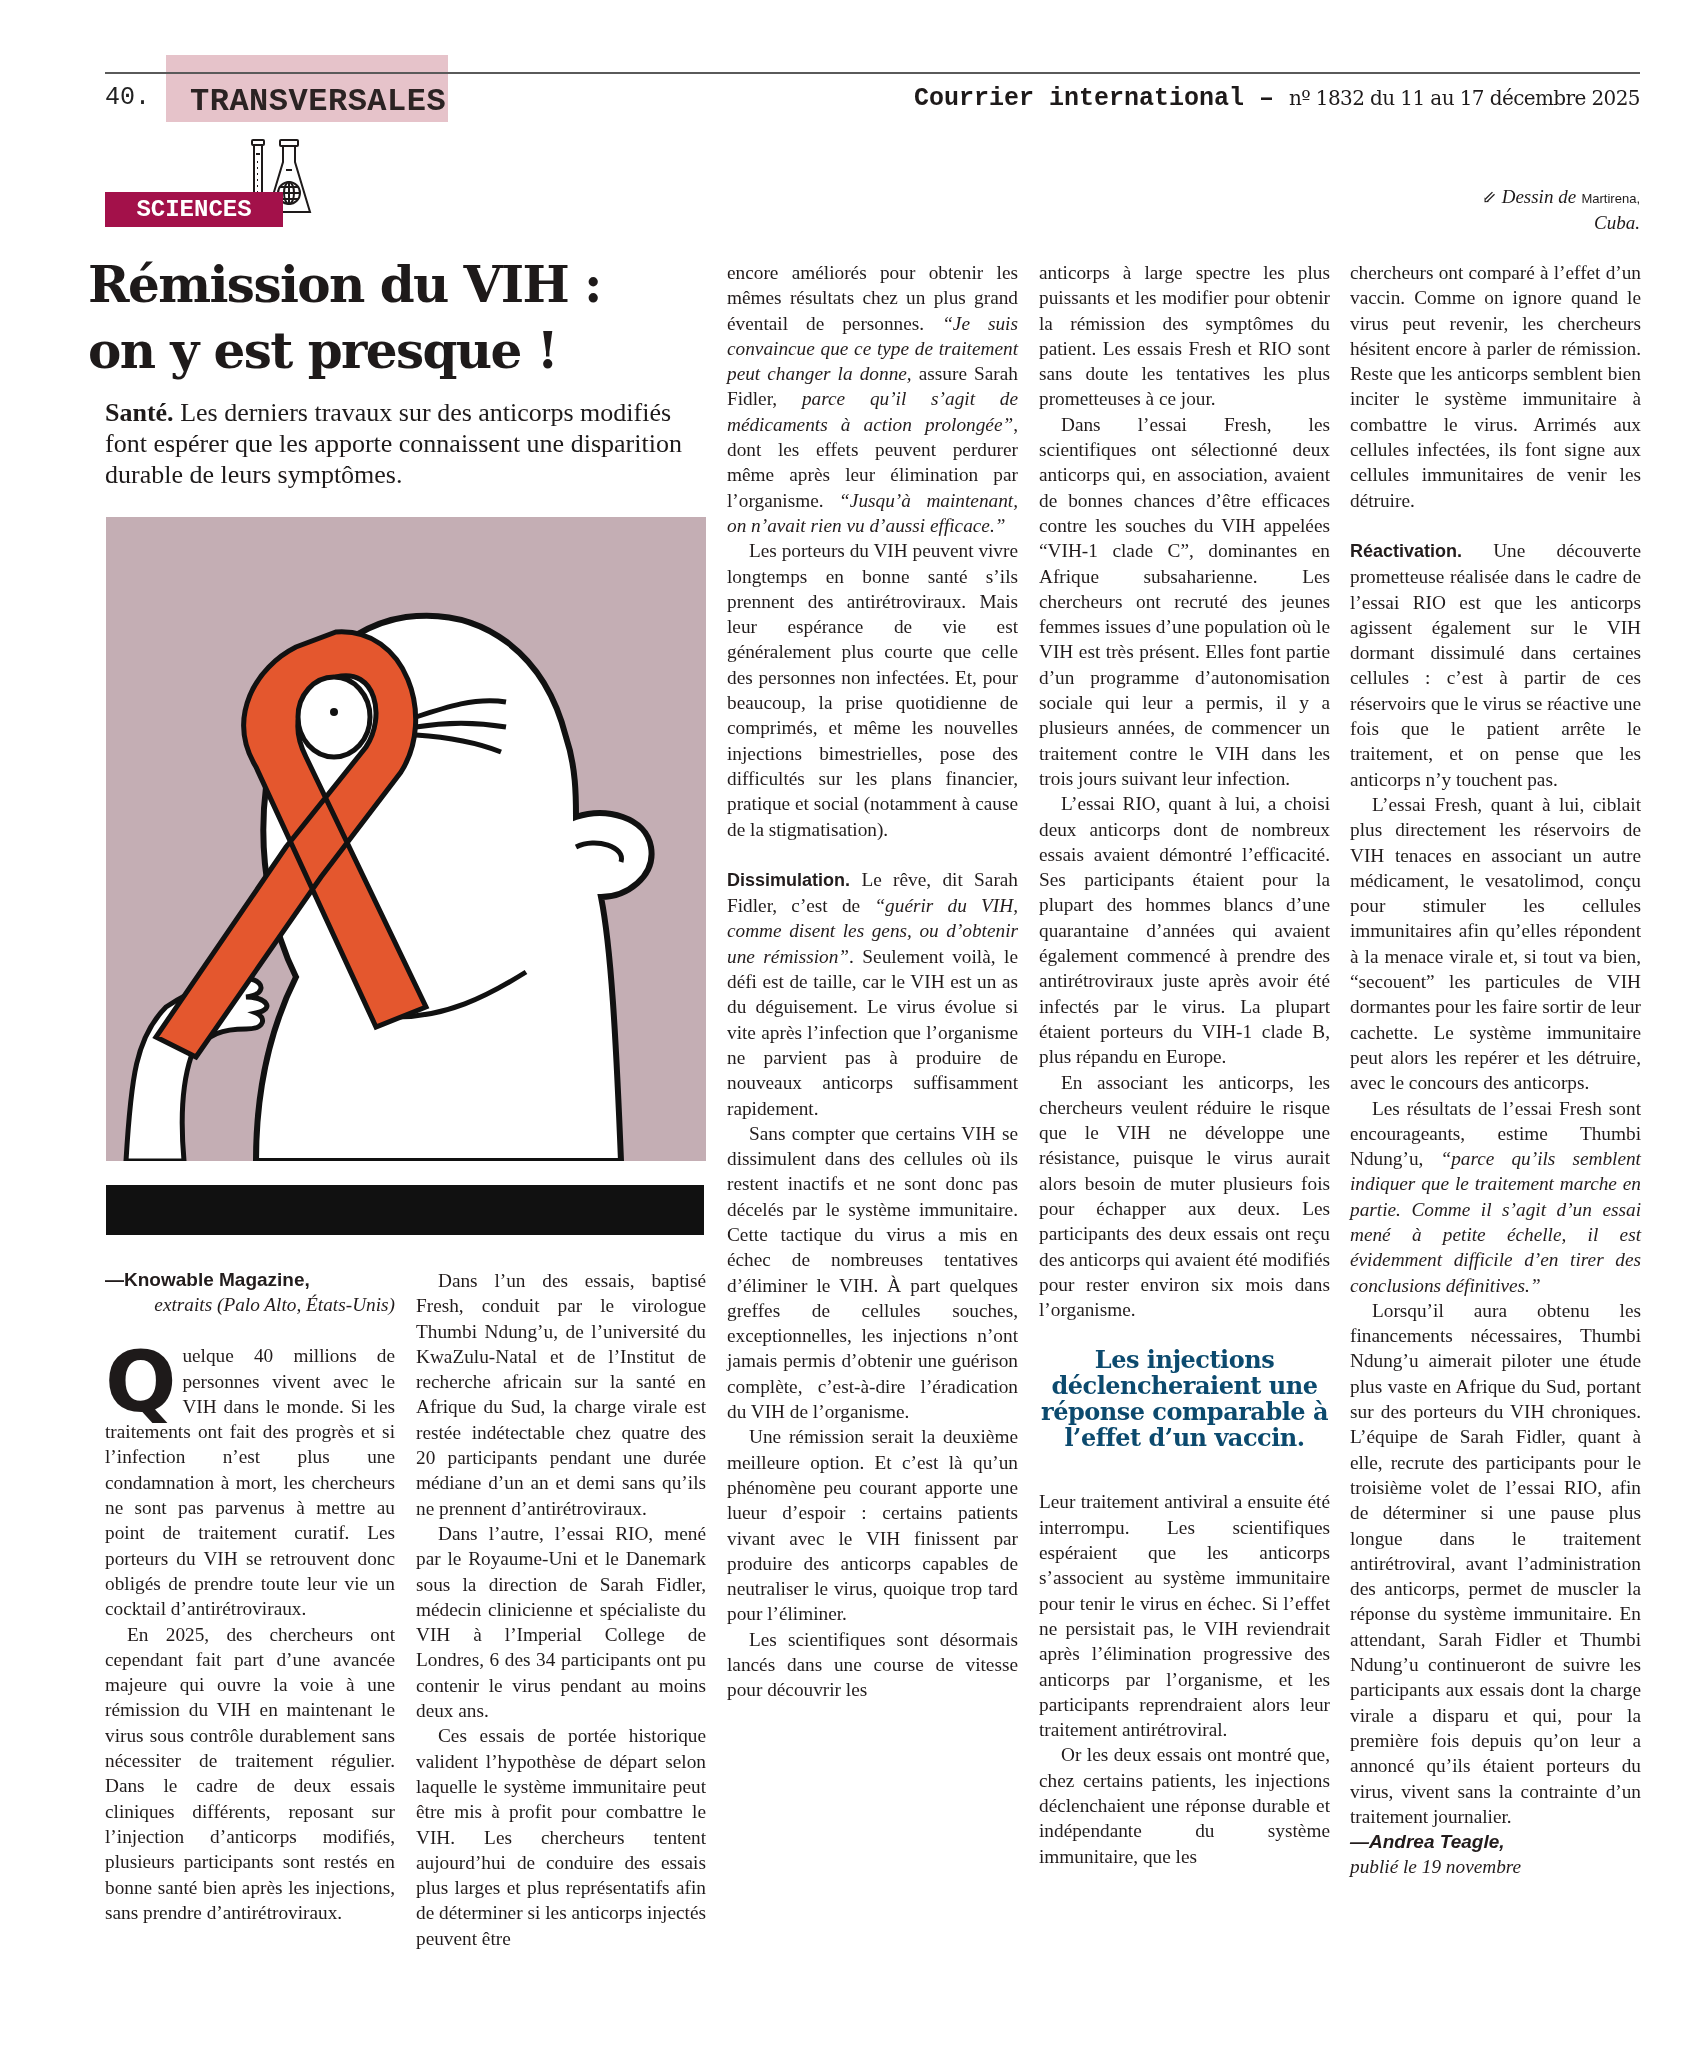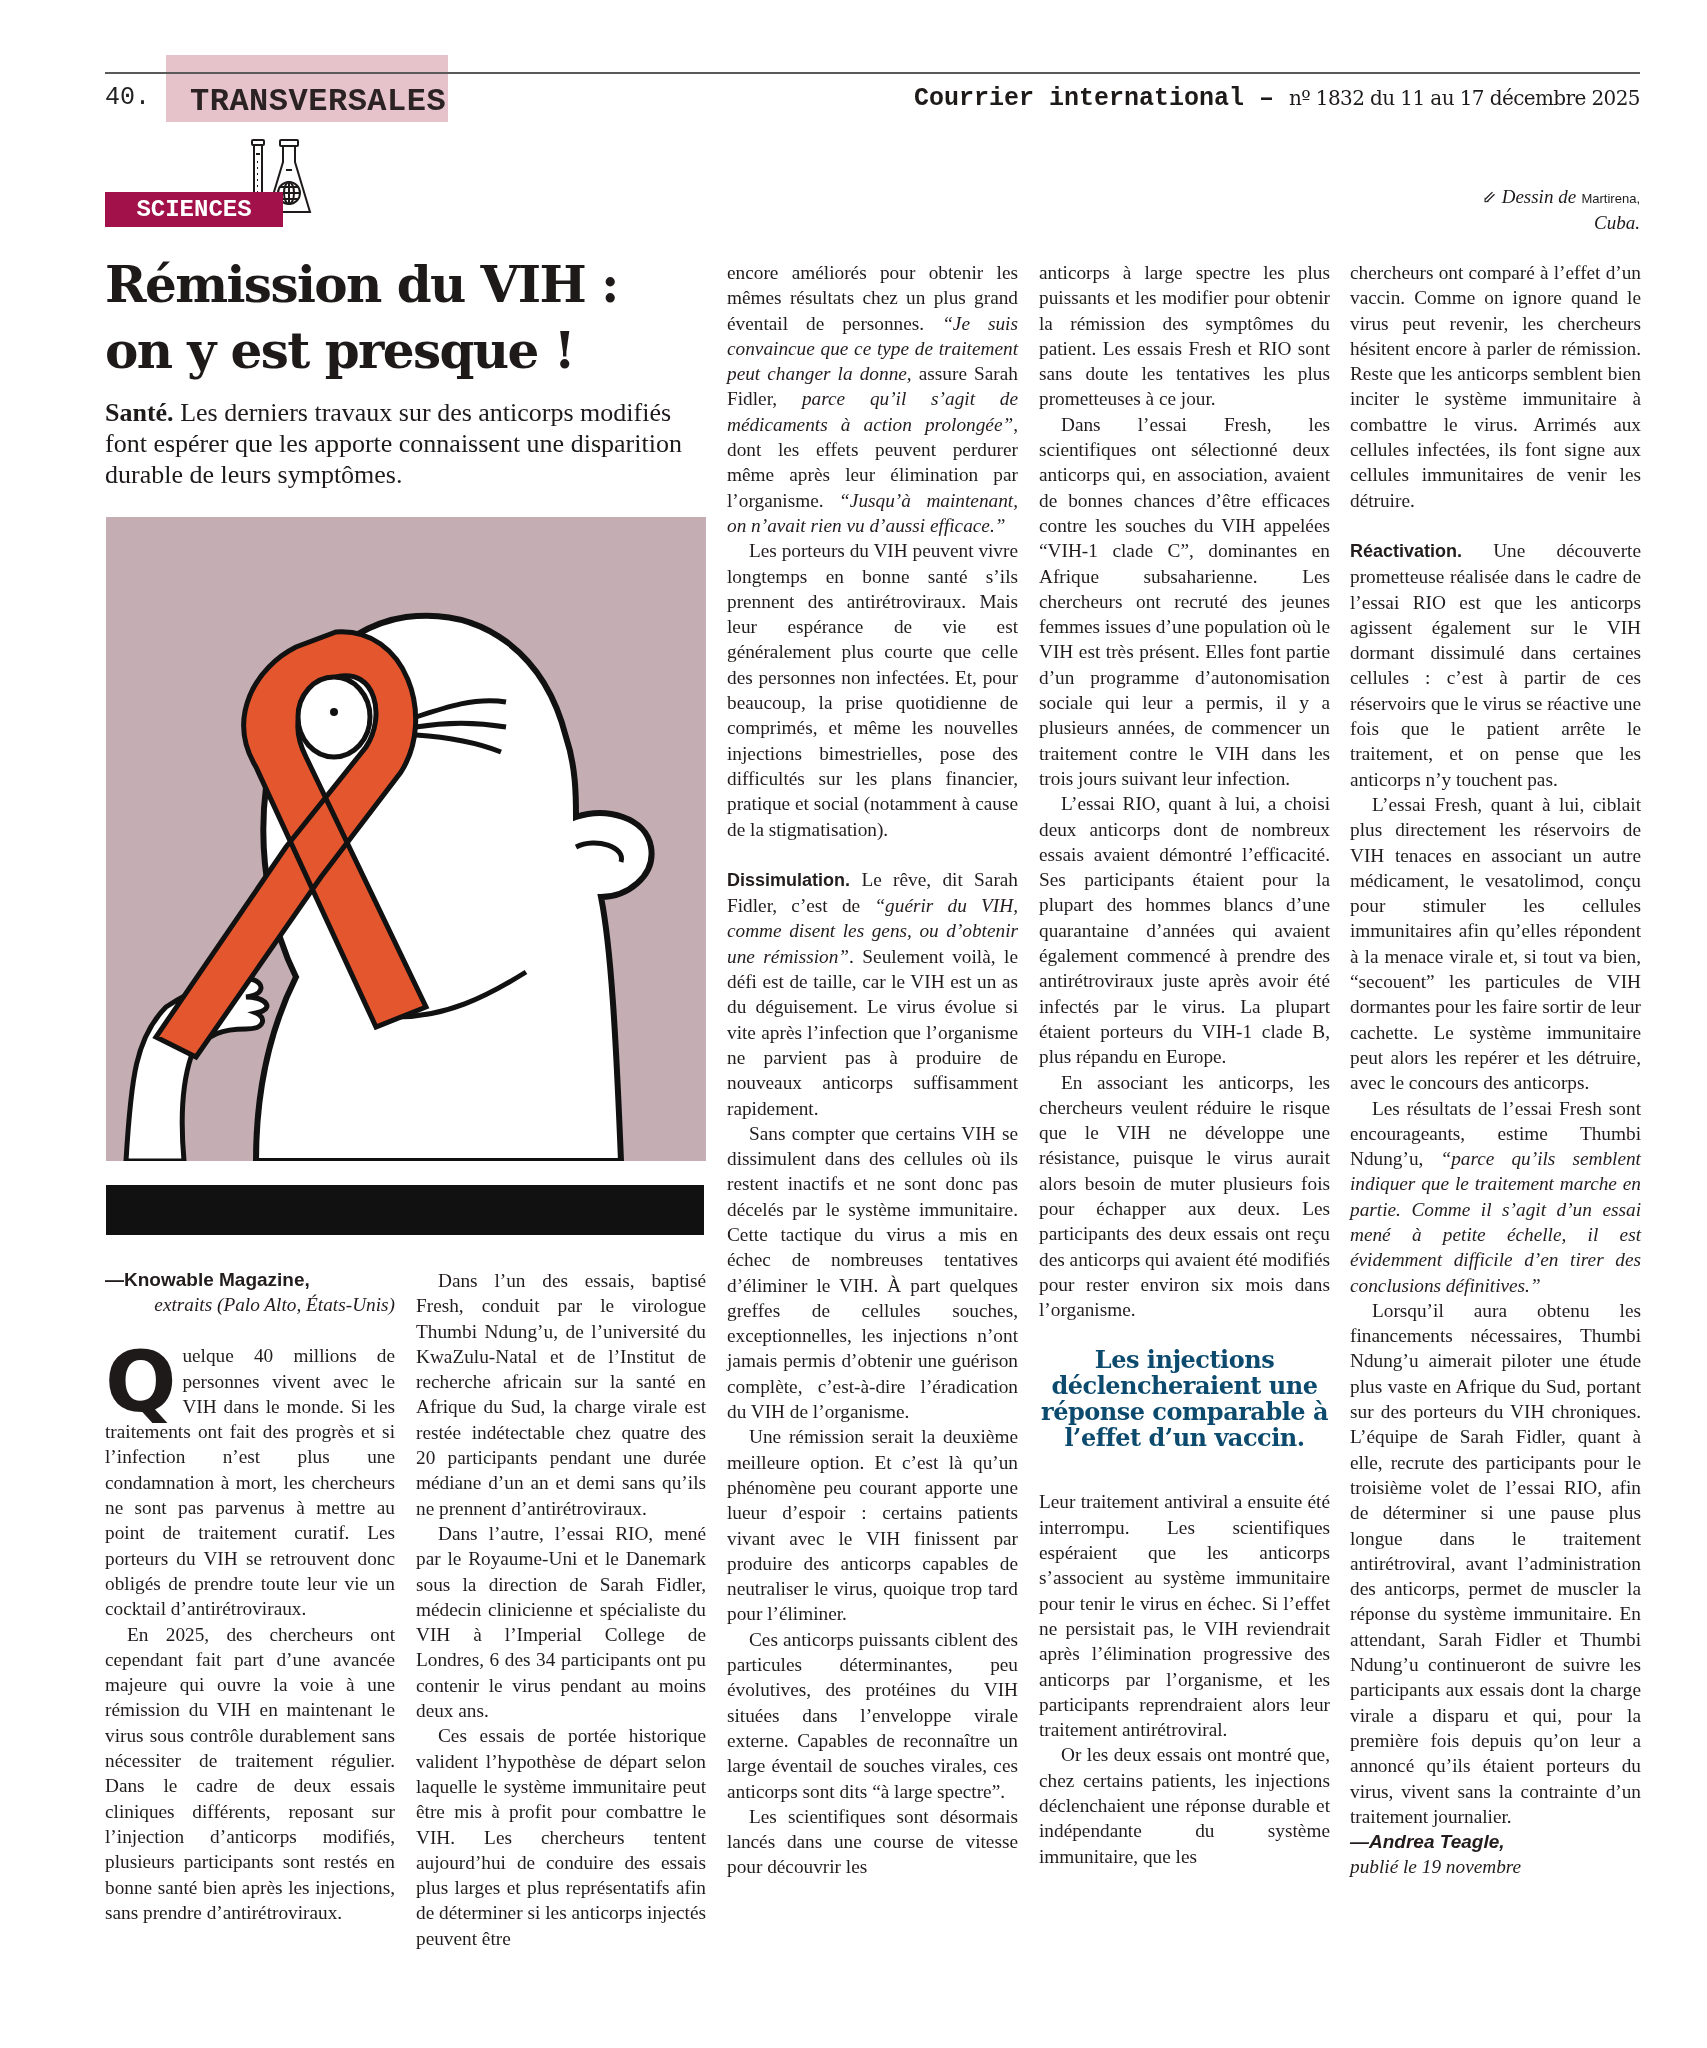--- a/index.html
+++ b/index.html
@@ -10,21 +10,21 @@
   .pgnum { left: 105px; top: 83px; font-family: "Liberation Mono", monospace; font-weight: normal; font-size: 25px; color: #222; }
   .section { left: 190px; top: 83px; font-family: "Liberation Mono", monospace; font-weight: bold; font-size: 32px; color: #2b2323; letter-spacing: 0.5px; }
   .masthead { right: 67px; top: 82px; font-size: 25px; white-space: nowrap; }
   .masthead .brand { font-family: "Liberation Mono", monospace; font-weight: bold; font-size: 25px; }
   .masthead .issue { font-family: "DejaVu Serif", serif; font-size: 20px; letter-spacing: -0.6px; }
   .sciences { left: 105px; top: 192px; width: 178px; height: 35px; background: #a3114a; color: #fff; font-family: "Liberation Mono", monospace; font-weight: bold; font-size: 24px; line-height: 35px; text-align: center; }
   .lab-icon { left: 250px; top: 138px; width: 72px; height: 80px; }
   .credit { right: 67px; top: 185px; text-align: right; font-size: 17px; line-height: 24px; }
   .credit .it { font-style: italic; font-family: "Liberation Serif", serif; font-size: 19px; }
   .credit .bold { font-family: "Liberation Sans", sans-serif; font-weight: normal; font-size: 13px; }
-  .headline { left: 105px; top: 252px; width: 610px; font-family: "DejaVu Serif", serif; font-weight: bold; font-size: 50px; line-height: 66px; letter-spacing: -1.6px; color: #1e1a1a; }
+  .headline { left: 88px; top: 252px; width: 610px; font-family: "DejaVu Serif", serif; font-weight: bold; font-size: 50px; line-height: 66px; letter-spacing: -1.6px; color: #1e1a1a; }
   .standfirst { left: 105px; top: 397px; width: 610px; font-family: "Liberation Serif", serif; font-size: 26px; line-height: 31px; color: #1e1a1a; }
   .standfirst b { font-weight: bold; }
   .illustration { left: 106px; top: 517px; width: 600px; height: 644px; background: #c4aeb4; overflow: hidden; }
   .blackbar { left: 106px; top: 1185px; width: 598px; height: 50px; background: #111; }
   .col { position: absolute; font-family: "Liberation Serif", serif; font-size: 19.3px; line-height: 25.3px; color: #221c1c; text-align: justify; hyphens: manual; }
   .col p { margin: 0; text-indent: 22px; }
   .col p.noind { text-indent: 0; }
   .col p.sect { margin-top: 25px; text-indent: 0; }
   .col .runin { font-family: "Liberation Sans", sans-serif; font-weight: bold; font-size: 18px; }
   .col i { font-style: italic; }
@@ -130,21 +130,20 @@
   <p>Dans l’autre, l’essai RIO, mené par le Royaume-Uni et le Danemark sous la direction de Sarah Fidler, médecin clinicienne et spécialiste du VIH à l’Imperial College de Londres, 6 des 34 participants ont pu contenir le virus pendant au moins deux ans.</p>
   <p>Ces essais de portée historique valident l’hypothèse de départ selon laquelle le système immunitaire peut être mis à profit pour combattre le VIH. Les chercheurs tentent aujourd’hui de conduire des essais plus larges et plus représentatifs afin de déterminer si les anticorps injectés peuvent être</p>
 </div>
 
 <div class="col c3">
   <p class="noind"><span>encore améliorés pour obtenir les mêmes résultats chez un plus grand éventail de personnes. </span><i>“Je suis convaincue que ce type de traitement peut changer la donne,</i><span> assure Sarah Fidler, </span><i>parce qu’il s’agit de médicaments à action prolongée”</i><span>, dont les effets peuvent perdurer même après leur élimination par l’organisme. </span><i>“Jusqu’à maintenant, on n’avait rien vu d’aussi efficace.”</i></p>
   <p>Les porteurs du VIH peuvent vivre longtemps en bonne santé s’ils prennent des antirétroviraux. Mais leur espérance de vie est généralement plus courte que celle des personnes non infectées. Et, pour beaucoup, la prise quotidienne de comprimés, et même les nouvelles injections bimestrielles, pose des difficultés sur les plans financier, pratique et social (notamment à cause de la stigmatisation).</p>
   <p class="sect"><span class="runin">Dissimulation.</span><span> Le rêve, dit Sarah Fidler, c’est de </span><i>“guérir du VIH, comme disent les gens, ou d’obtenir une rémission”</i><span>. Seulement voilà, le défi est de taille, car le VIH est un as du déguisement. Le virus évolue si vite après l’infection que l’organisme ne parvient pas à produire de nouveaux anticorps suffisamment rapidement.</span></p>
   <p>Sans compter que certains VIH se dissimulent dans des cellules où ils restent inactifs et ne sont donc pas décelés par le système immunitaire. Cette tactique du virus a mis en échec de nombreuses tentatives d’éliminer le VIH. À part quelques greffes de cellules souches, exceptionnelles, les injections n’ont jamais permis d’obtenir une guérison complète, c’est-à-dire l’éradication du VIH de l’organisme.</p>
   <p>Une rémission serait la deuxième meilleure option. Et c’est là qu’un phénomène peu courant apporte une lueur d’espoir : certains patients vivant avec le VIH finissent par produire des anticorps capables de neutraliser le virus, quoique trop tard pour l’éliminer.</p>
-  <p>Ces anticorps puissants ciblent des particules déterminantes, peu évolutives, des protéines du VIH situées dans l’enveloppe virale externe. Capables de reconnaître un large éventail de souches virales, ces anticorps sont dits “à large spectre”.</p>
   <p>Les scientifiques sont désormais lancés dans une course de vitesse pour découvrir les</p>
 </div>
 
 <div class="col c4">
   <p class="noind">anticorps à large spectre les plus puissants et les modifier pour obtenir la rémission des symptômes du patient. Les essais Fresh et RIO sont sans doute les tentatives les plus prometteuses à ce jour.</p>
   <p>Dans l’essai Fresh, les scientifiques ont sélectionné deux anticorps qui, en association, avaient de bonnes chances d’être efficaces contre les souches du VIH appelées “VIH-1 clade C”, dominantes en Afrique subsaharienne. Les chercheurs ont recruté des jeunes femmes issues d’une population où le VIH est très présent. Elles font partie d’un programme d’autonomisation sociale qui leur a permis, il y a plusieurs années, de commencer un traitement contre le VIH dans les trois jours suivant leur infection.</p>
   <p>L’essai RIO, quant à lui, a choisi deux anticorps dont de nombreux essais avaient démontré l’efficacité. Ses participants étaient pour la plupart des hommes blancs d’une quarantaine d’années qui avaient également commencé à prendre des antirétroviraux juste après avoir été infectés par le virus. La plupart étaient porteurs du VIH-1 clade B, plus répandu en Europe.</p>
   <p>En associant les anticorps, les chercheurs veulent réduire le risque que le VIH ne développe une résistance, puisque le virus aurait alors besoin de muter plusieurs fois pour échapper aux deux. Les participants des deux essais ont reçu des anticorps qui avaient été modifiés pour rester environ six mois dans l’organisme.</p>
   <div class="pullquote">Les injections déclencheraient une réponse comparable à l’effet d’un vaccin.</div>
   <p class="noind">Leur traitement antiviral a ensuite été interrompu. Les scientifiques espéraient que les anticorps s’associent au système immunitaire pour tenir le virus en échec. Si l’effet ne persistait pas, le VIH reviendrait après l’élimination progressive des anticorps par l’organisme, et les participants reprendraient alors leur traitement antirétroviral.</p>

